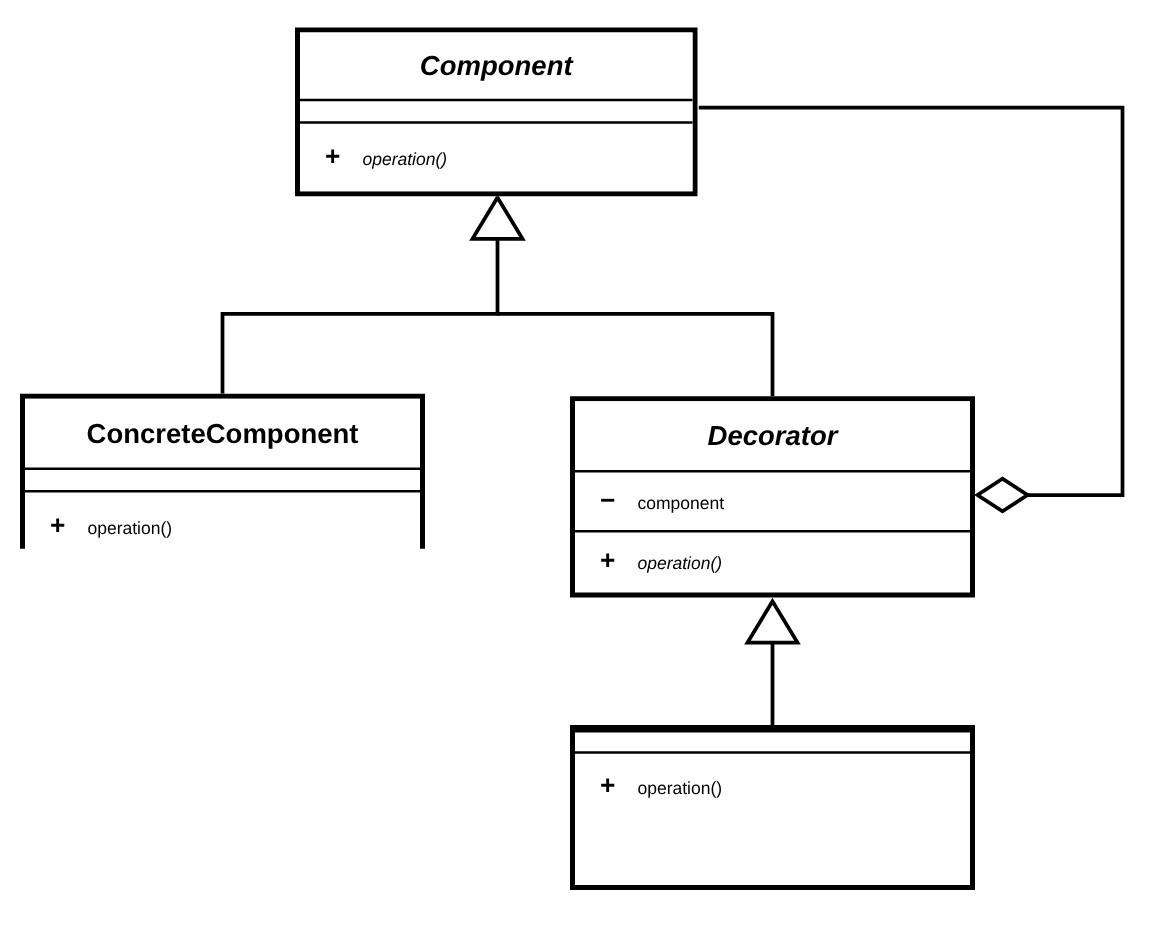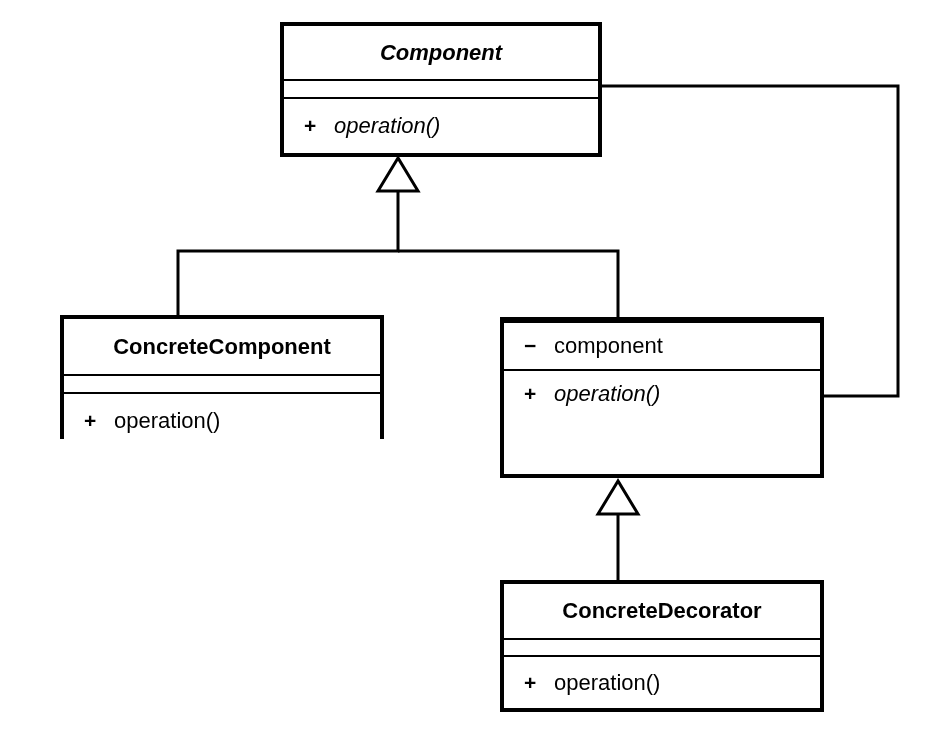--- a/index.html
+++ b/index.html
@@ -22,21 +22,20 @@
     width: 931px;
     height: 753px;
     pointer-events: none;
   }
   .uml-class {
     position: absolute;
     box-sizing: border-box;
     background: #ffffff;
     border: 4px solid #000000;
     z-index: 3;
-    margin-left: 44px;
   }
   .compartment {
     box-sizing: border-box;
     background: #ffffff;
     display: flex;
     align-items: center;
   }
   .compartment-name {
     justify-content: center;
   }
@@ -65,21 +64,21 @@
     white-space: nowrap;
   }
   .member-visibility {
     font-size: 21px;
     font-weight: bold;
     color: #000000;
     width: 30px;
     display: inline-block;
   }
   .member-label {
-    font-size: 22px;
+    font-size: 14px;
     font-weight: normal;
     color: #000000;
   }
   .member-label.abstract {
     font-style: italic;
   }
 </style>
 </head>
 <body>
 
@@ -127,38 +126,38 @@
     <div class="compartment compartment-attrs is-empty" style="height:18px;"></div>
     <div class="compartment compartment-ops" style="height:56px;">
       <div class="member-row">
         <span class="member-visibility">+</span>
         <span class="member-label">operation()</span>
       </div>
     </div>
   </div>
 
   <div class="uml-class" id="class-decorator" style="left:456px; top:317px; width:324px; height:161px;">
+    <div class="compartment compartment-name" style="height:55px;">
+      <span class="class-title abstract">Decorator</span>
+    </div>
     <div class="compartment compartment-attrs" style="height:48px;">
       <div class="member-row">
         <span class="member-visibility">−</span>
         <span class="member-label">component</span>
       </div>
     </div>
     <div class="compartment compartment-ops" style="height:48px;">
       <div class="member-row">
         <span class="member-visibility">+</span>
         <span class="member-label abstract">operation()</span>
       </div>
     </div>
   </div>
 
   <div class="uml-class" id="class-concrete-decorator" style="left:456px; top:580px; width:324px; height:132px;">
-    <div class="compartment compartment-name" style="height:54px;">
-      <span class="class-title">ConcreteDecorator</span>
-    </div>
     <div class="compartment compartment-attrs is-empty" style="height:17px;"></div>
     <div class="compartment compartment-ops" style="height:53px;">
       <div class="member-row">
         <span class="member-visibility">+</span>
         <span class="member-label">operation()</span>
       </div>
     </div>
   </div>
 
 </div>

